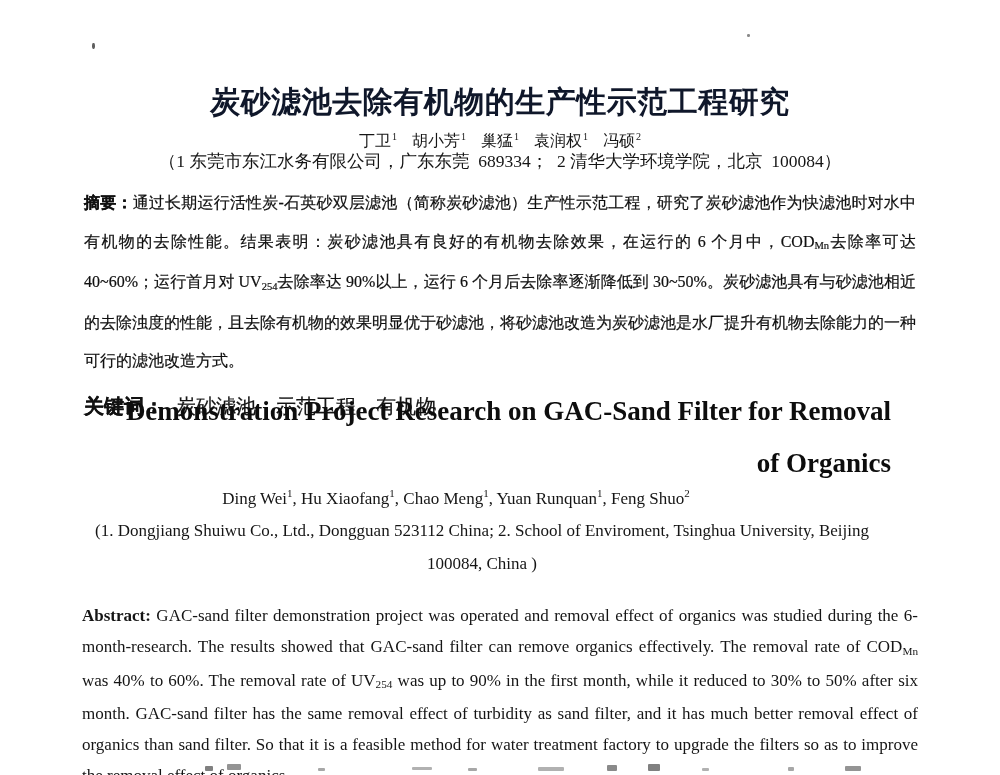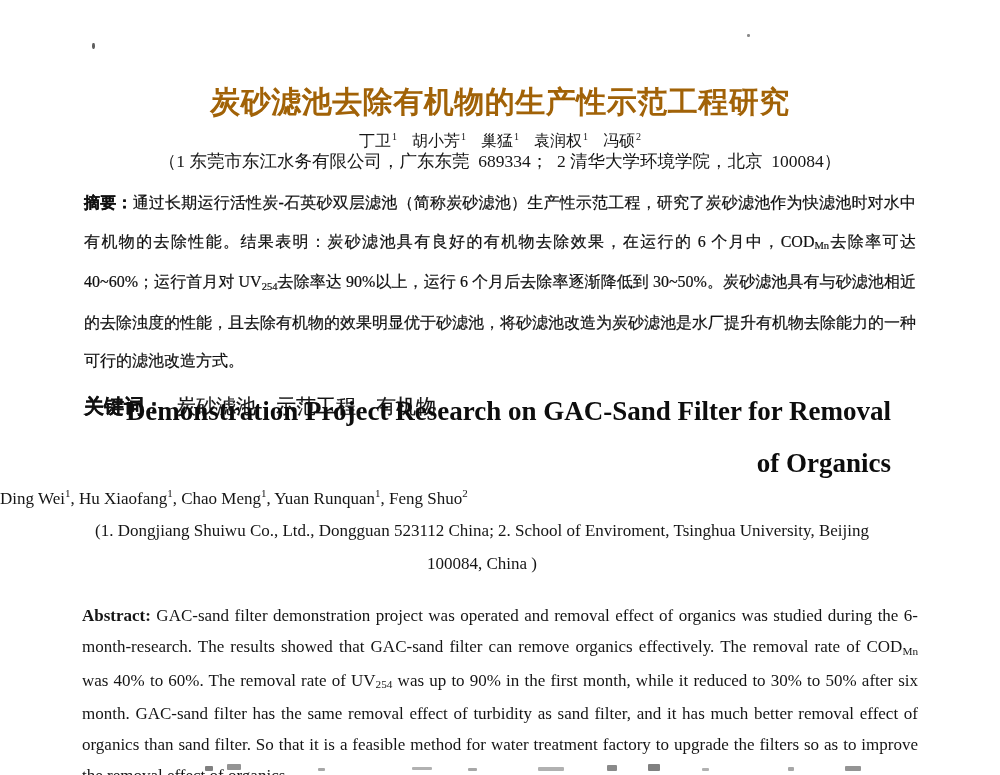--- a/index.html
+++ b/index.html
@@ -17,21 +17,21 @@
   .abs { position: absolute; }
 
   
   #cn-title {
     top: 60px; left: 0; width: 1000px;
     text-align: center;
     font-family: "Liberation Sans", "DejaVu Sans", sans-serif;
     font-weight: bold;
     font-size: 30px; line-height: 44px;
     letter-spacing: 0.5px;
-    color: #a16207;
+    color: #0f172a;
   }
   #cn-authors {
     top: 126px; left: 0; width: 1000px;
     text-align: center;
     font-size: 16px; line-height: 22px;
   }
   #cn-authors .author + .author { margin-left: 15px; }
   #cn-authors sup { font-size: 10px; vertical-align: super; margin-left: 1px; }
   #cn-affiliation {
     top: 149px; left: 0; width: 1000px;
@@ -66,20 +66,21 @@
   
   #en-title {
     top: 363px; left: 109px; width: 782px;
     text-align: right;
     font-weight: bold;
     font-size: 27px; line-height: 52px;
     color: #0d0d0d;
   }
   #en-authors {
     top: 481px; left: 0; width: 912px;
+    text-align: center;
     font-size: 17px; line-height: 24px;
   }
   #en-authors sup { font-size: 11px; vertical-align: super; }
   #en-affiliation {
     top: 514px; left: 72px; width: 820px;
     text-align: center;
     font-size: 17px; line-height: 33px;
   }
   #en-abstract {
     top: 583px; left: 82px; width: 836px;

